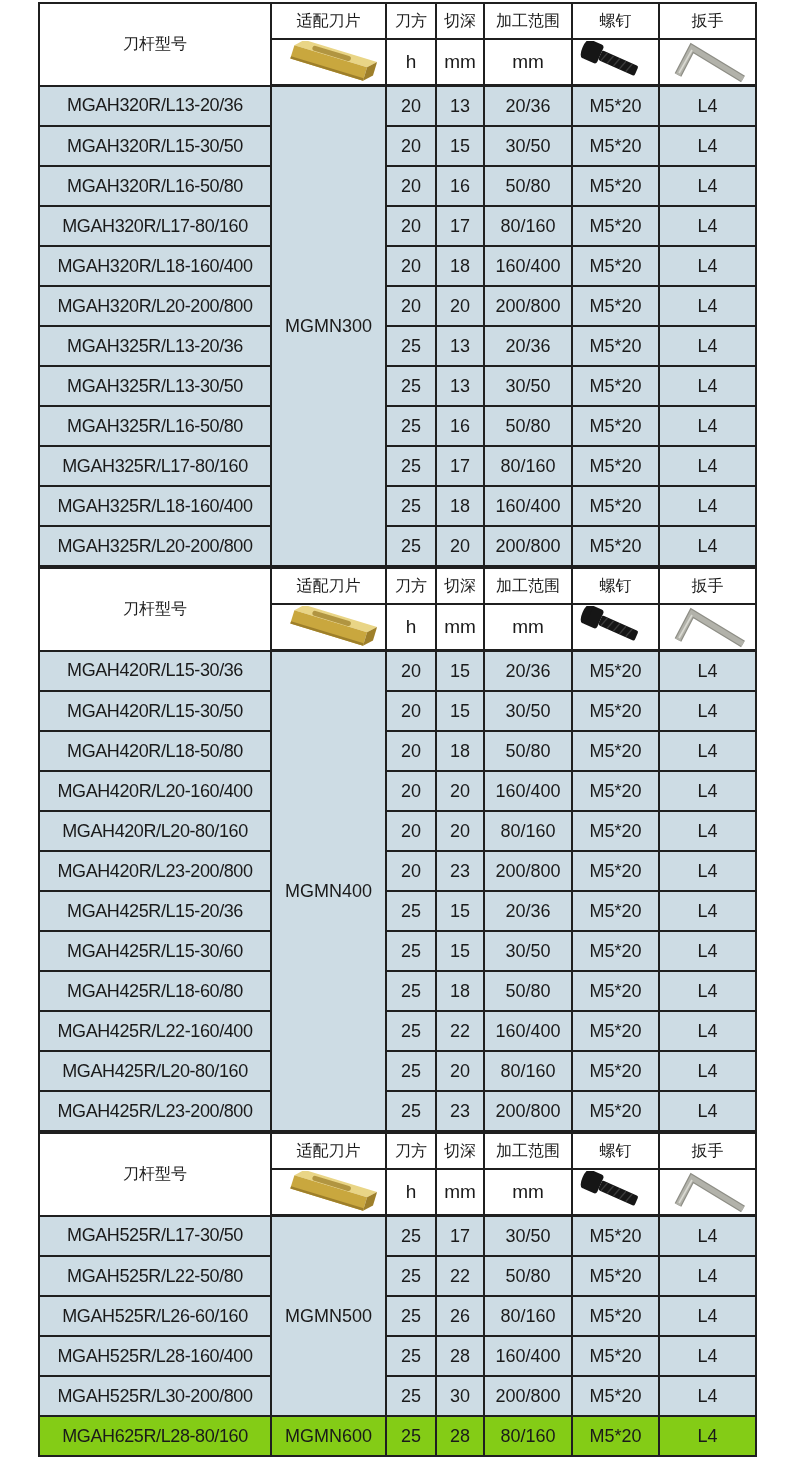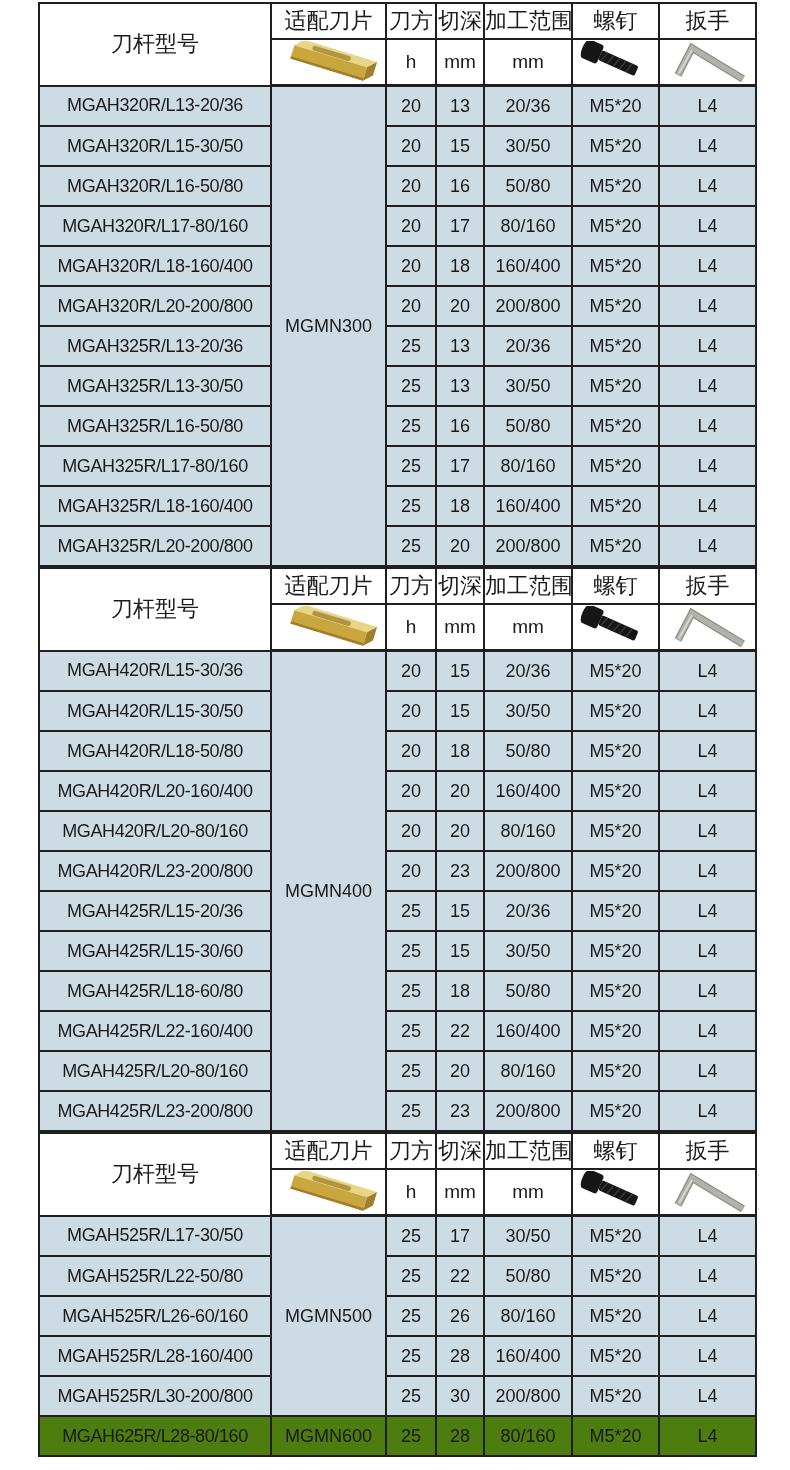--- a/index.html
+++ b/index.html
@@ -13,27 +13,27 @@
     width:790px;height:1470px;overflow:hidden;background:#ffffff;
     font-family:"Liberation Sans","DejaVu Sans",sans-serif;color:var(--text);
   }
   .page{position:absolute;top:2px;left:38px;}
   table.spec{border-collapse:collapse;table-layout:fixed;width:717px;}
   table.spec td{
     border:2px solid var(--border);
     text-align:center;vertical-align:middle;
     padding:0;overflow:hidden;white-space:nowrap;
   }
-  tr.labels td{height:34px;font-size:22px;background:var(--header_bg);}
+  tr.labels td{height:34px;font-size:16px;background:var(--header_bg);}
   tr.units  td{height:44px;font-size:19px;background:var(--header_bg);border-bottom:3px solid var(--border);}
   td.model-head{font-size:19px;background:var(--header_bg)!important;}
   tr.data td{height:38px;font-size:18px;background:var(--row_bg);}
   td.model{font-size:18px;letter-spacing:-0.4px;}
   td.insert-cell{font-size:18px;}
-  tr.data td.white{background:#4d7c0f;}
+  tr.data td.white{background:#84cc16;}
   .icon-box{display:flex;align-items:center;justify-content:center;height:100%;}
   svg{display:block;}
 </style>
 </head>
 <body>
 
 <div class="page">
   <div id="tables">
       <table class="spec">
     <colgroup>

